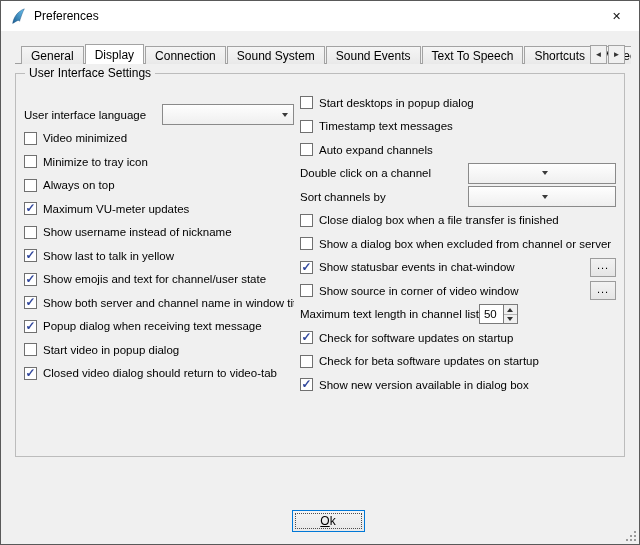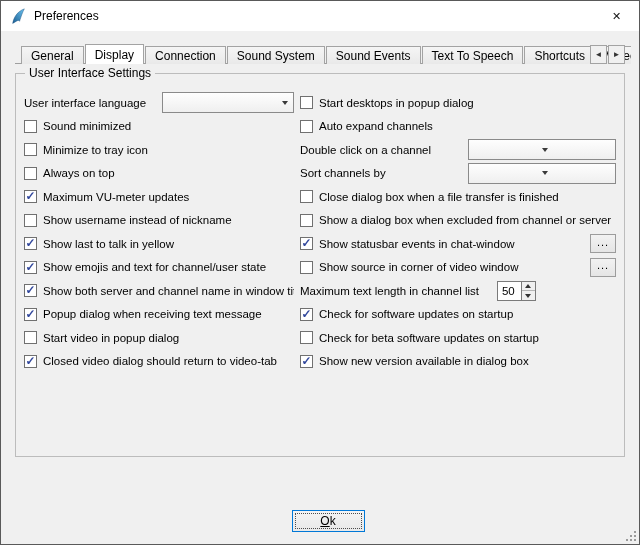--- a/index.html
+++ b/index.html
@@ -44,21 +44,21 @@
   .combo-val {flex:1; overflow:hidden; white-space:nowrap; font-size:11.5px;}
   .combo-btn {width:17px; height:100%; display:flex; align-items:center; justify-content:center; flex:none;}
   .combo-btn::after {content:""; width:0; height:0; border-left:3.5px solid transparent; border-right:3.5px solid transparent; border-top:4px solid #3a3a3a;}
   .w132 {width:132px; margin-left:auto;}
   .w148 {width:148px; margin-left:auto;flex-direction:column;}
   
   .mini-btn {margin-left:auto; width:26px; height:19px; box-sizing:border-box; border:1px solid #9c9c9c;
              background:linear-gradient(#f2f2f2,#e5e5e5); font-size:11px; letter-spacing:1px;
              display:flex; align-items:center; justify-content:center; padding-bottom:4px;}
   
-  .spin {display:flex; margin-left:18px; height:20px; box-sizing:border-box; flex:none;}
+  .spin {display:flex; margin-left:0; height:20px; box-sizing:border-box; flex:none;}
   .spin-val {width:24px; box-sizing:border-box; border:1px solid #7a7a7a; border-right:none; background:#fff;
              display:flex; align-items:center; padding-left:4px; font-size:11.5px;}
   .spin-btns {width:15px; display:flex; flex-direction:column; box-sizing:border-box; border:1px solid #7a7a7a;}
   .spin-up,.spin-down {flex:1; background:#f0f0f0; display:flex; align-items:center; justify-content:center;}
   .spin-up {border-bottom:1px solid #b5b5b5;}
   .tri-up {width:0; height:0; border-left:3px solid transparent; border-right:3px solid transparent; border-bottom:4px solid #333;}
   .tri-down {width:0; height:0; border-left:3px solid transparent; border-right:3px solid transparent; border-top:4px solid #333;}
   
   .footer {position:absolute; left:16px; right:0; bottom:12px; display:flex; justify-content:center; gap:9px;}
   .btn {width:73px; height:22px; box-sizing:border-box; border:1px solid #a6a6a6; background:linear-gradient(#f4f4f4,#e9e9e9);
@@ -142,21 +142,21 @@
           <div class="row">
             <span class="lbl">User interface language</span>
             <div class="combo w132">
               <span class="combo-val"></span>
               <span class="combo-btn"></span>
             </div>
           </div>
 
           <label class="row cbrow">
             <span class="cb"></span>
-            <span class="cbl">Sound minimized</span>
+            <span class="cbl">Video minimized</span>
           </label>
           <label class="row cbrow">
             <span class="cb"></span>
             <span class="cbl">Minimize to tray icon</span>
           </label>
           <label class="row cbrow">
             <span class="cb"></span>
             <span class="cbl">Always on top</span>
           </label>
           <label class="row cbrow">
@@ -191,20 +191,24 @@
             <span class="cb checked"></span>
             <span class="cbl">Closed video dialog should return to video-tab</span>
           </label>
         </div>
 
         <div class="col-right">
 
           <label class="row cbrow">
             <span class="cb"></span>
             <span class="cbl">Start desktops in popup dialog</span>
+          </label>
+          <label class="row cbrow">
+            <span class="cb"></span>
+            <span class="cbl">Timestamp text messages</span>
           </label>
           <label class="row cbrow">
             <span class="cb"></span>
             <span class="cbl">Auto expand channels</span>
           </label>
 
           <div class="row">
             <span class="lbl">Double click on a channel</span>
             <div class="combo w148">
               <span class="combo-val">Join or leave</span>

